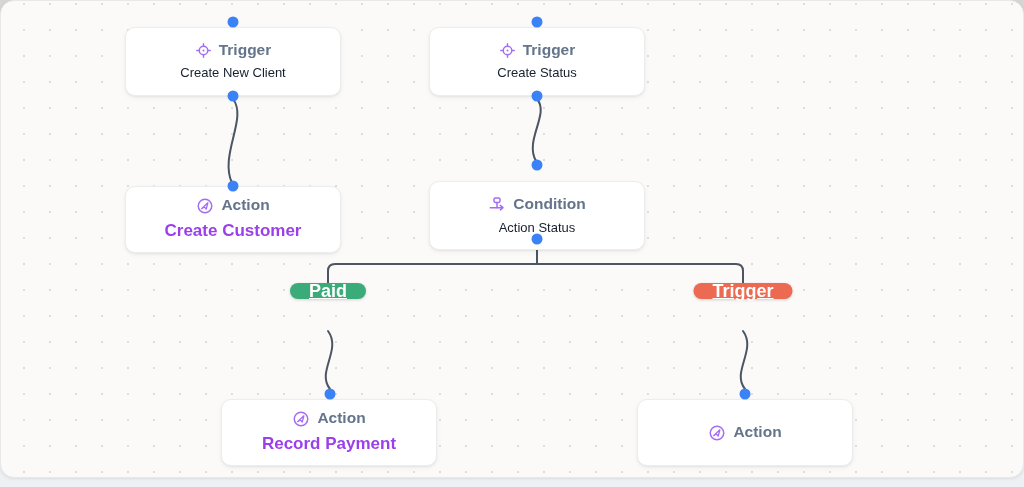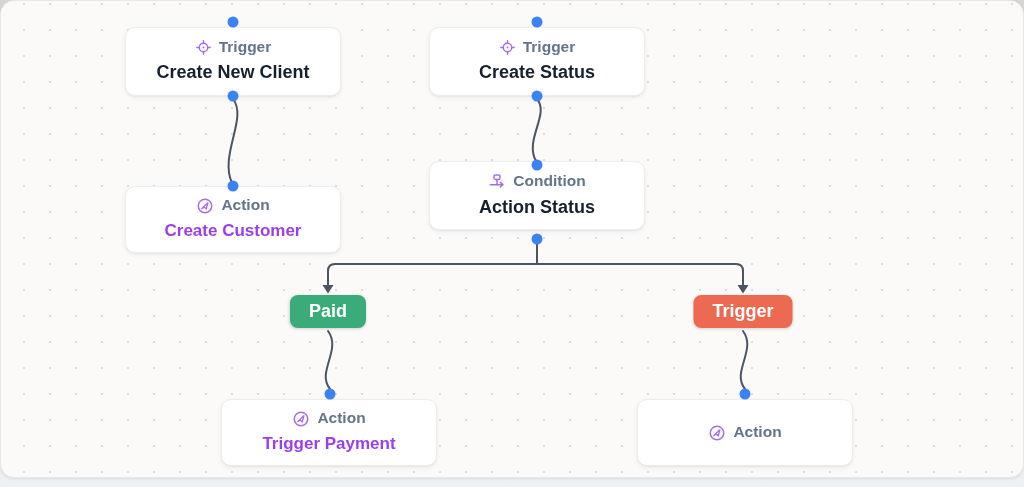--- a/index.html
+++ b/index.html
@@ -33,39 +33,39 @@
     box-shadow:0 2px 5px rgba(16,24,40,.05),0 1px 2px rgba(16,24,40,.05);
     display:flex;flex-direction:column;align-items:center;justify-content:center;
     gap:6px;padding:12px 10px;cursor:grab;
   }
   .node-type{
     display:flex;align-items:flex-start;gap:7px;
     color:var(--label-color);font-size:15.5px;font-weight:700;line-height:1;
   }
   .node-icon{color:var(--icon-purple);display:inline-flex;}
   .node-icon svg{display:block;}
-  .node-title{font-size:18px;font-weight:700;color:var(--title-color);line-height:1.2;}
+  .node-title{font-size:13px;font-weight:400;color:var(--title-color);line-height:1.2;}
   .node-title.purple{color:var(--purple);font-weight:600;font-size:17px;}
   .handle{
     position:absolute;width:11px;height:11px;border-radius:50%;
     background:var(--handle-blue);transform:translate(-50%,-50%);cursor:crosshair;
   }
   .badge{
-    position:absolute;top:294px;height:33px;transform:translateX(-50%);
+    position:absolute;top:282px;height:16px;transform:translateX(-50%);
     display:flex;align-items:center;justify-content:center;
     padding:0 19px;border-radius:8px;color:#fff;font-size:18px;font-weight:700;
-    box-shadow:0 1px 3px rgba(16,24,40,.18);cursor:pointer;
+    box-shadow:0 1px 3px rgba(16,24,40,.18);cursor:pointer;text-decoration:underline;
   }
   .badge.paid{left:327px;background:var(--paid-green);}
   .badge.pending{left:742px;background:var(--pending-red);}
   
   .n-trigger1{left:124px;top:26px;height:69px;}
   .n-trigger2{left:428px;top:26px;height:69px;}
   .n-action1{left:124px;top:185px;height:67px;}
-  .n-condition{left:428px;top:160px;height:69px;}
+  .n-condition{left:428px;top:180px;height:69px;}
   .n-action2{left:220px;top:398px;height:67px;}
   .n-action3{left:636px;top:398px;height:67px;}
 </style>
 </head>
 <body>
 
 <div class="canvas">
 
   <svg class="edges" width="1024" height="487" viewBox="0 0 1024 487" aria-hidden="true">
     <path d="M232 98 C247 117 218 154 231 182"></path>
@@ -147,21 +147,21 @@
   <div class="node n-action2">
     <div class="node-type">
       <span class="node-icon">
         <svg width="18" height="18" viewBox="0 0 24 24" fill="none" stroke="currentColor" stroke-width="2" stroke-linejoin="round">
           <circle cx="12" cy="12" r="9"></circle>
           <path d="M7.5 15.5 L15.8 7.8 L13.6 16 L11 13.2 Z" stroke-width="1.8"></path>
         </svg>
       </span>
       <span>Action</span>
     </div>
-    <div class="node-title purple">Trigger Payment</div>
+    <div class="node-title purple">Record Payment</div>
   </div>
 
   <div class="node n-action3">
     <div class="node-type">
       <span class="node-icon">
         <svg width="18" height="18" viewBox="0 0 24 24" fill="none" stroke="currentColor" stroke-width="2" stroke-linejoin="round">
           <circle cx="12" cy="12" r="9"></circle>
           <path d="M7.5 15.5 L15.8 7.8 L13.6 16 L11 13.2 Z" stroke-width="1.8"></path>
         </svg>
       </span>

